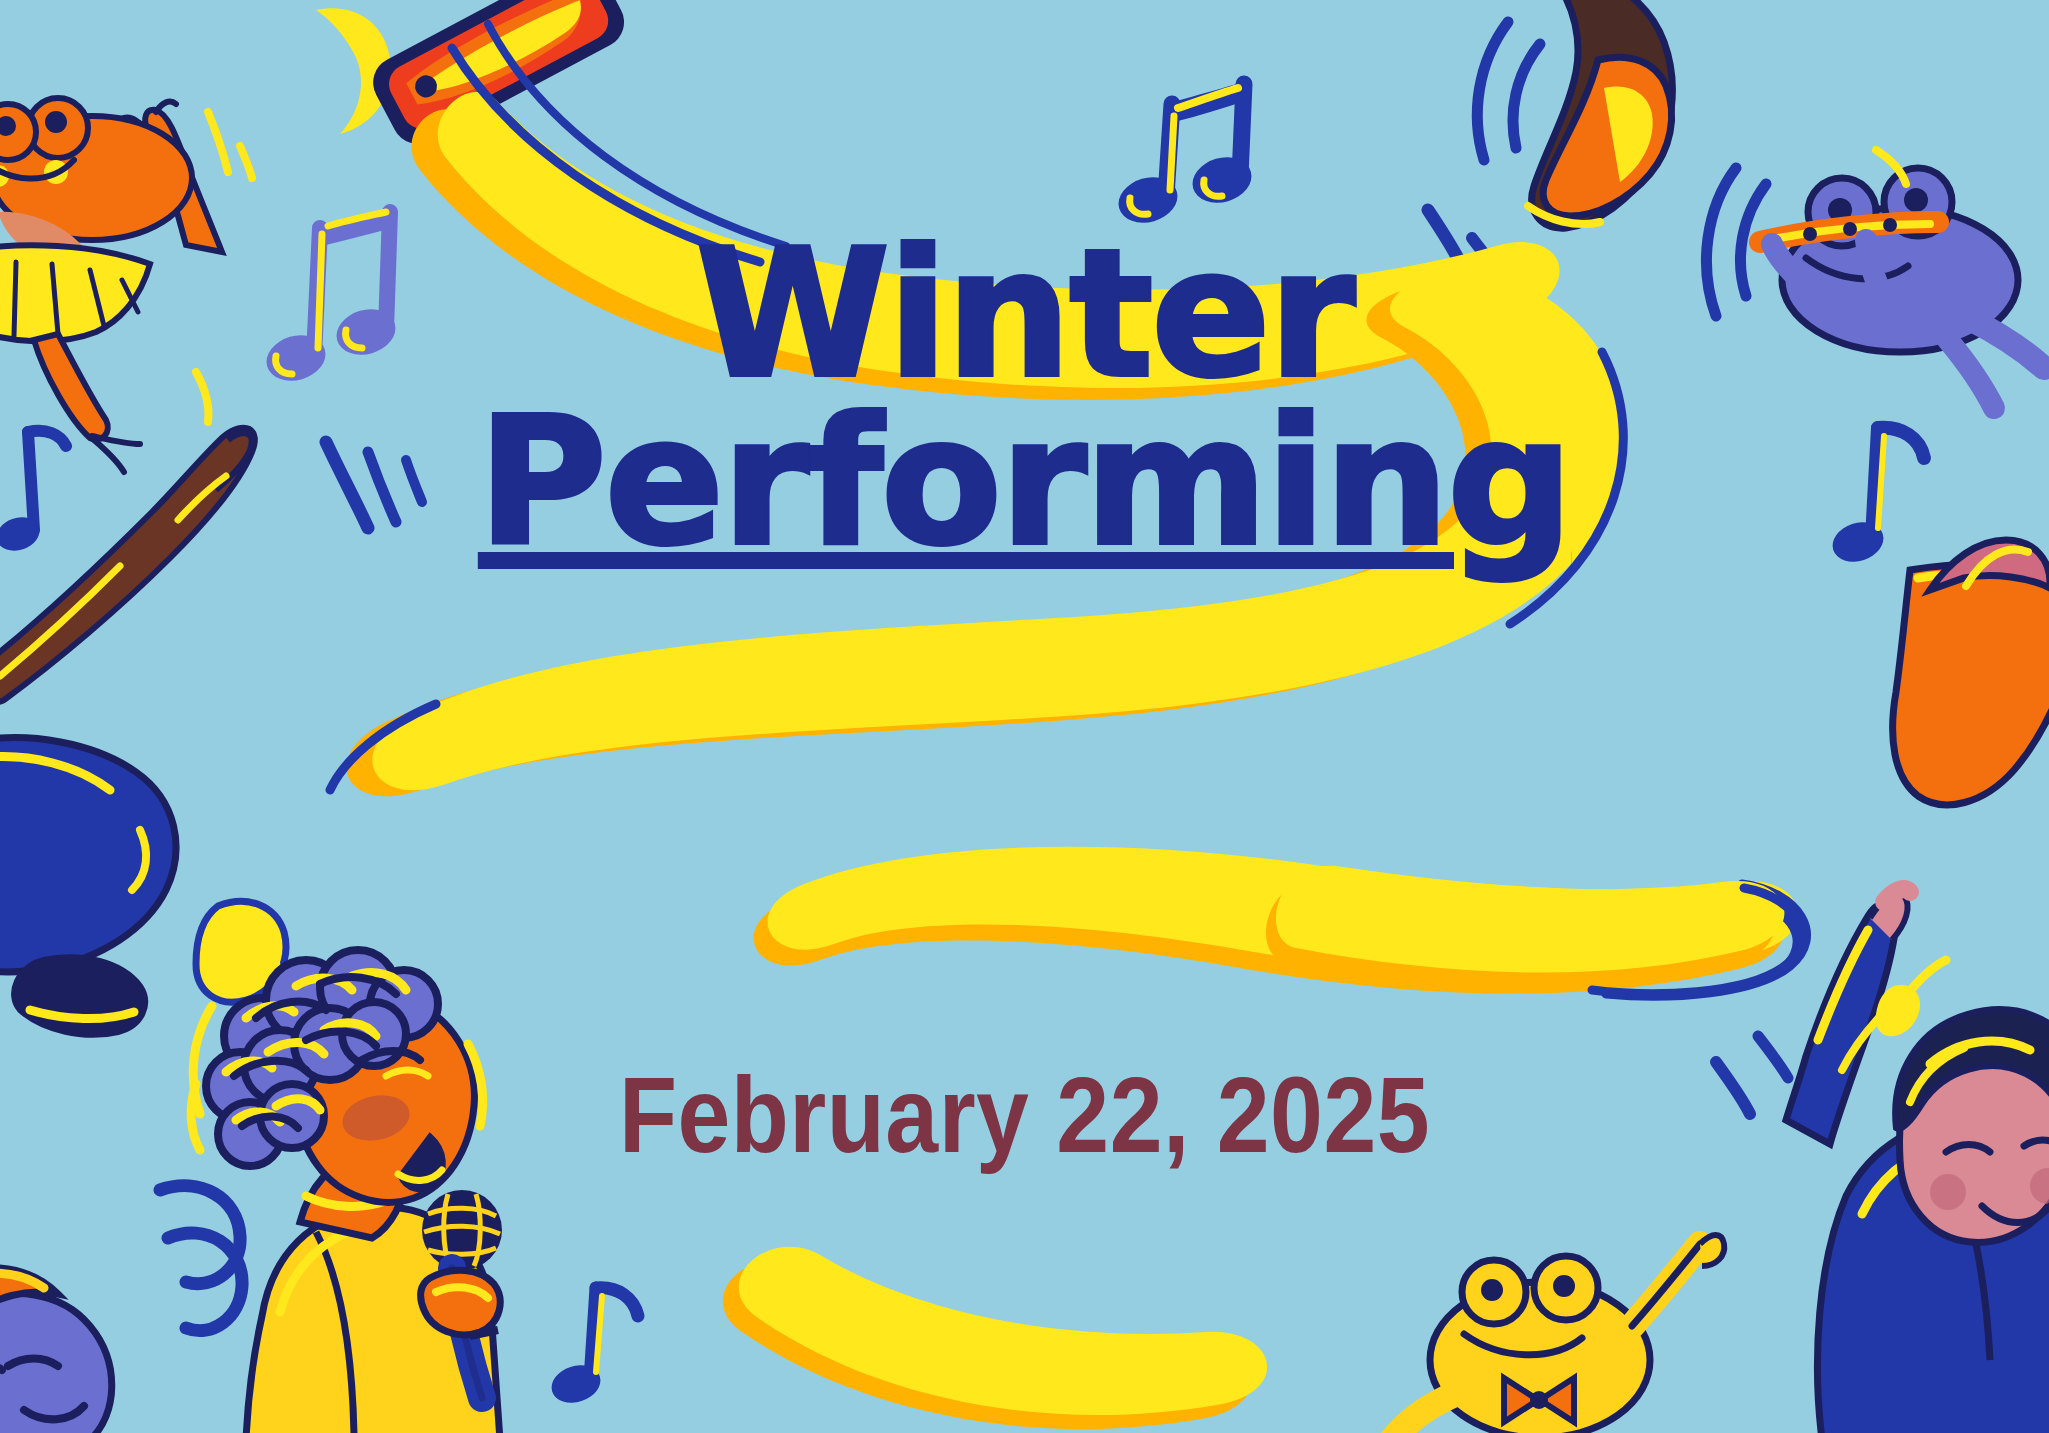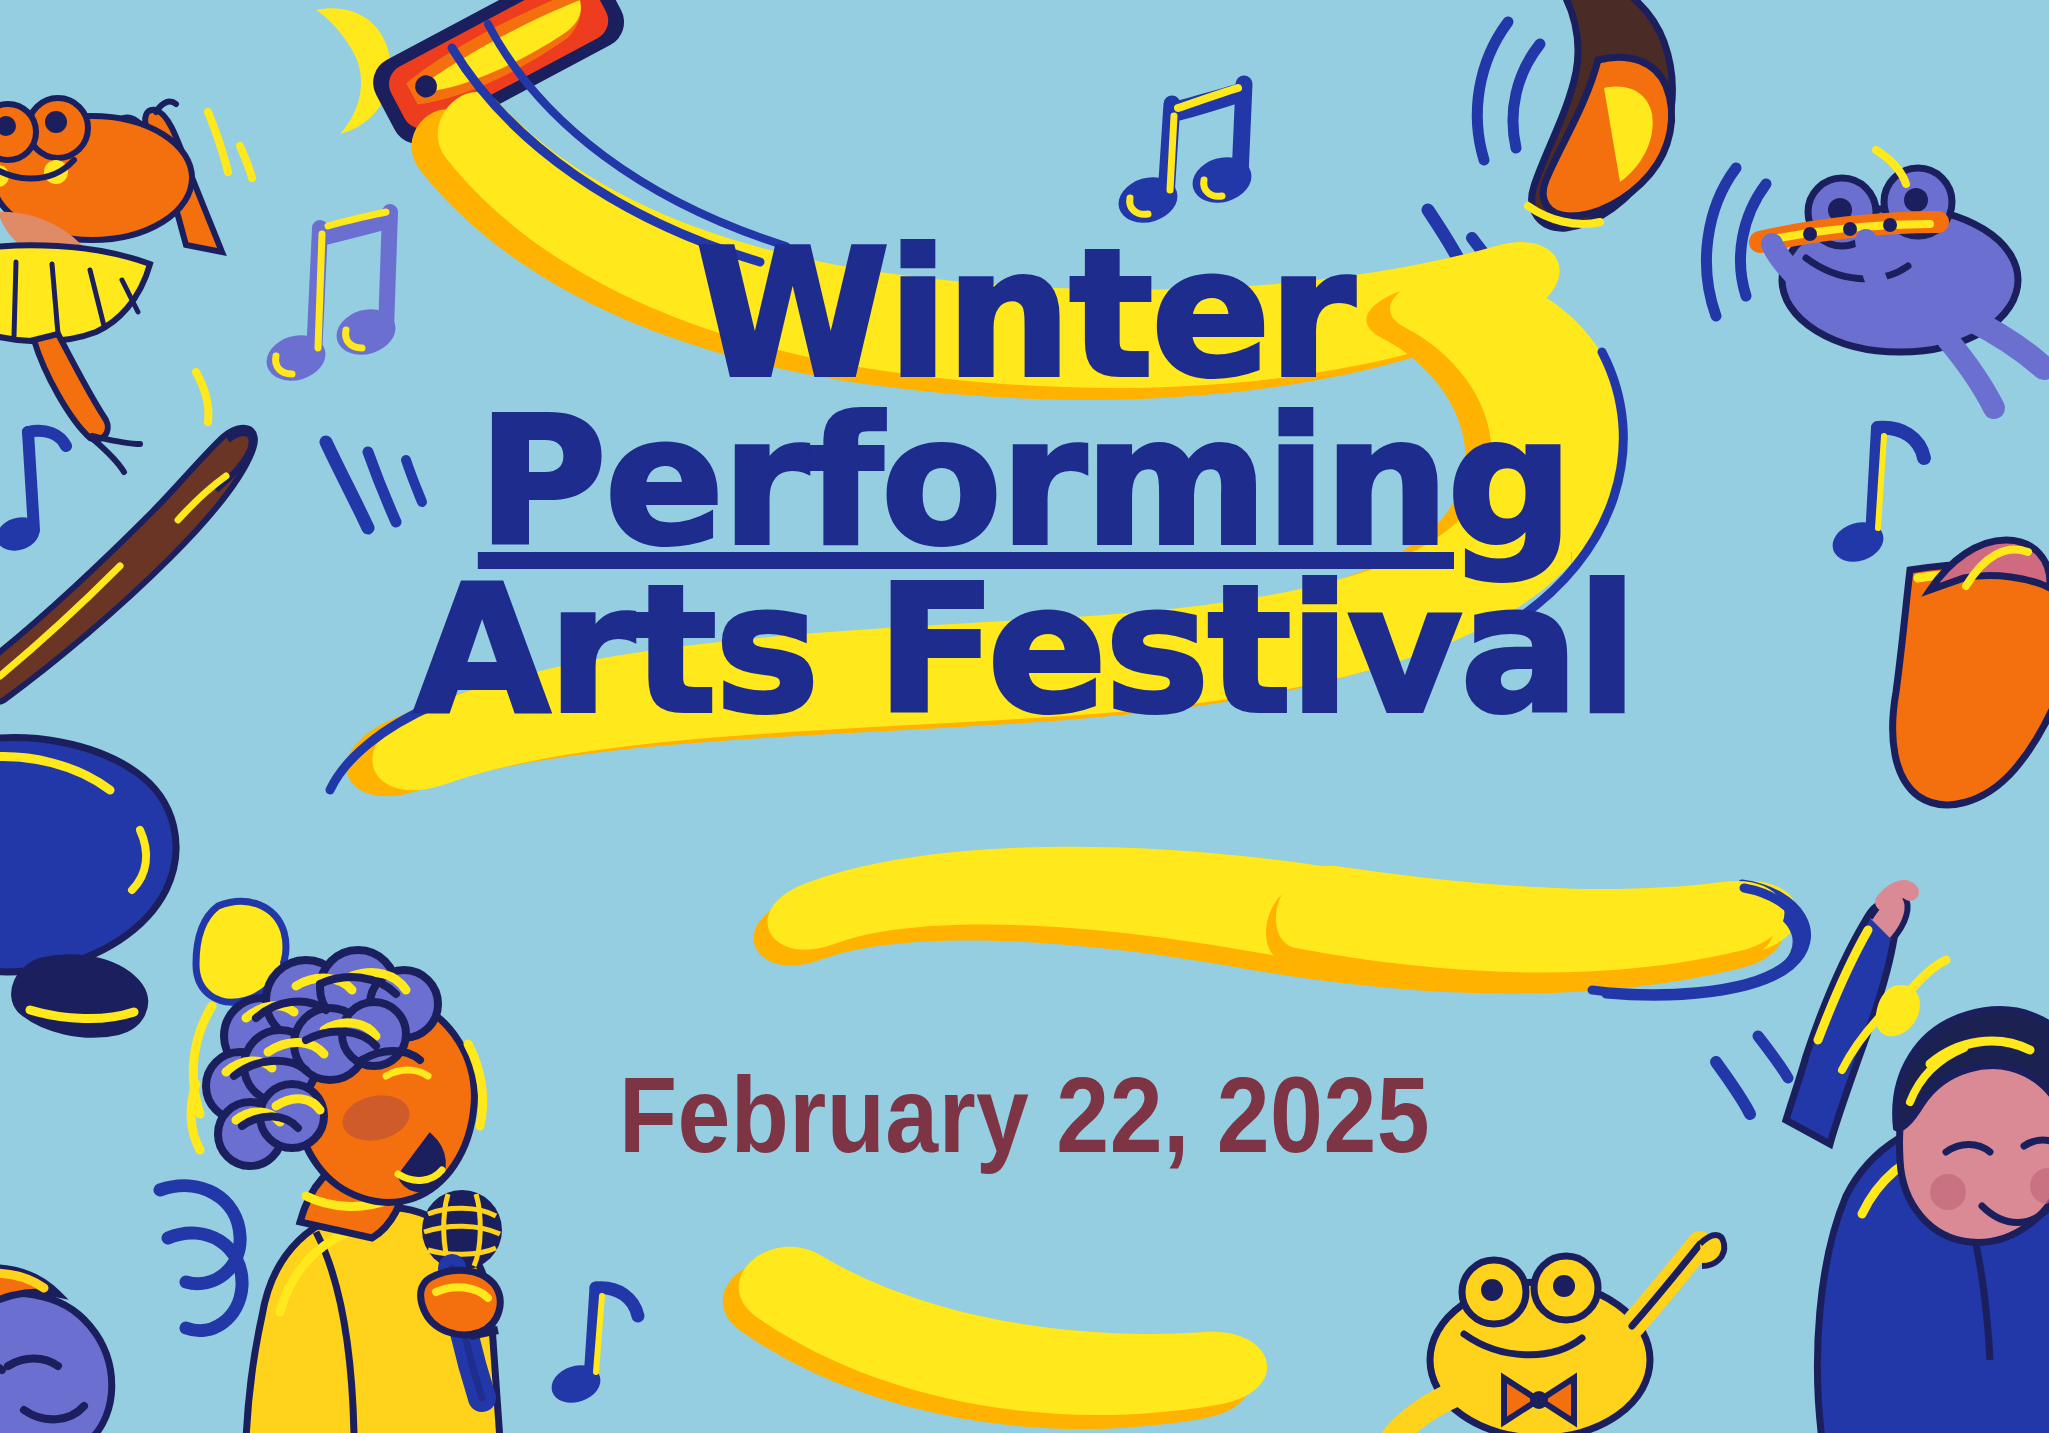--- a/index.html
+++ b/index.html
@@ -445,21 +445,20 @@
     <path d="M1602 352 C 1650 444, 1616 556, 1510 624" stroke="#2237a8" stroke-width="9" fill="none" stroke-linecap="round"></path>
     <path d="M436 704 C 380 728, 344 760, 330 790" stroke="#2237a8" stroke-width="9" fill="none" stroke-linecap="round"></path>
     <path d="M1756 902 C 1800 914, 1812 950, 1776 974" stroke="#2237a8" stroke-width="9" fill="none" stroke-linecap="round"></path>
     <path d="M1742 884 C 1800 892, 1826 936, 1790 966 C 1756 994, 1672 1000, 1606 994" stroke="#2237a8" stroke-width="9" fill="none" stroke-linecap="round"></path>
   </svg>
   </div>
 
   <div id="title-block">
     <span class="title-line" id="title-line-1">Winter</span>
     <span class="title-line" id="title-line-2">Performing</span>
-    <span class="title-line" id="title-line-3">Arts Festival</span>
   </div>
 
   <div class="layer" style="z-index:42; pointer-events:none;">
   <svg viewBox="0 0 2049 1433" xmlns="http://www.w3.org/2000/svg">
     <path d="M1326 880 C 1450 898, 1588 912, 1712 896 C 1780 886, 1800 946, 1734 964
              C 1586 1000, 1424 988, 1286 962 C 1250 956, 1262 874, 1326 880 Z" fill="#ffb300"></path>
     <path d="M1336 866 C 1460 884, 1598 898, 1722 882 C 1790 872, 1810 932, 1744 950
              C 1596 986, 1434 974, 1296 948 C 1260 942, 1272 860, 1336 866 Z" fill="#ffe81c"></path>
     <path d="M1744 888 C 1800 898, 1820 942, 1782 968 C 1744 994, 1656 998, 1592 990" stroke="#2237a8" stroke-width="9" fill="none" stroke-linecap="round"></path>
   </svg>

